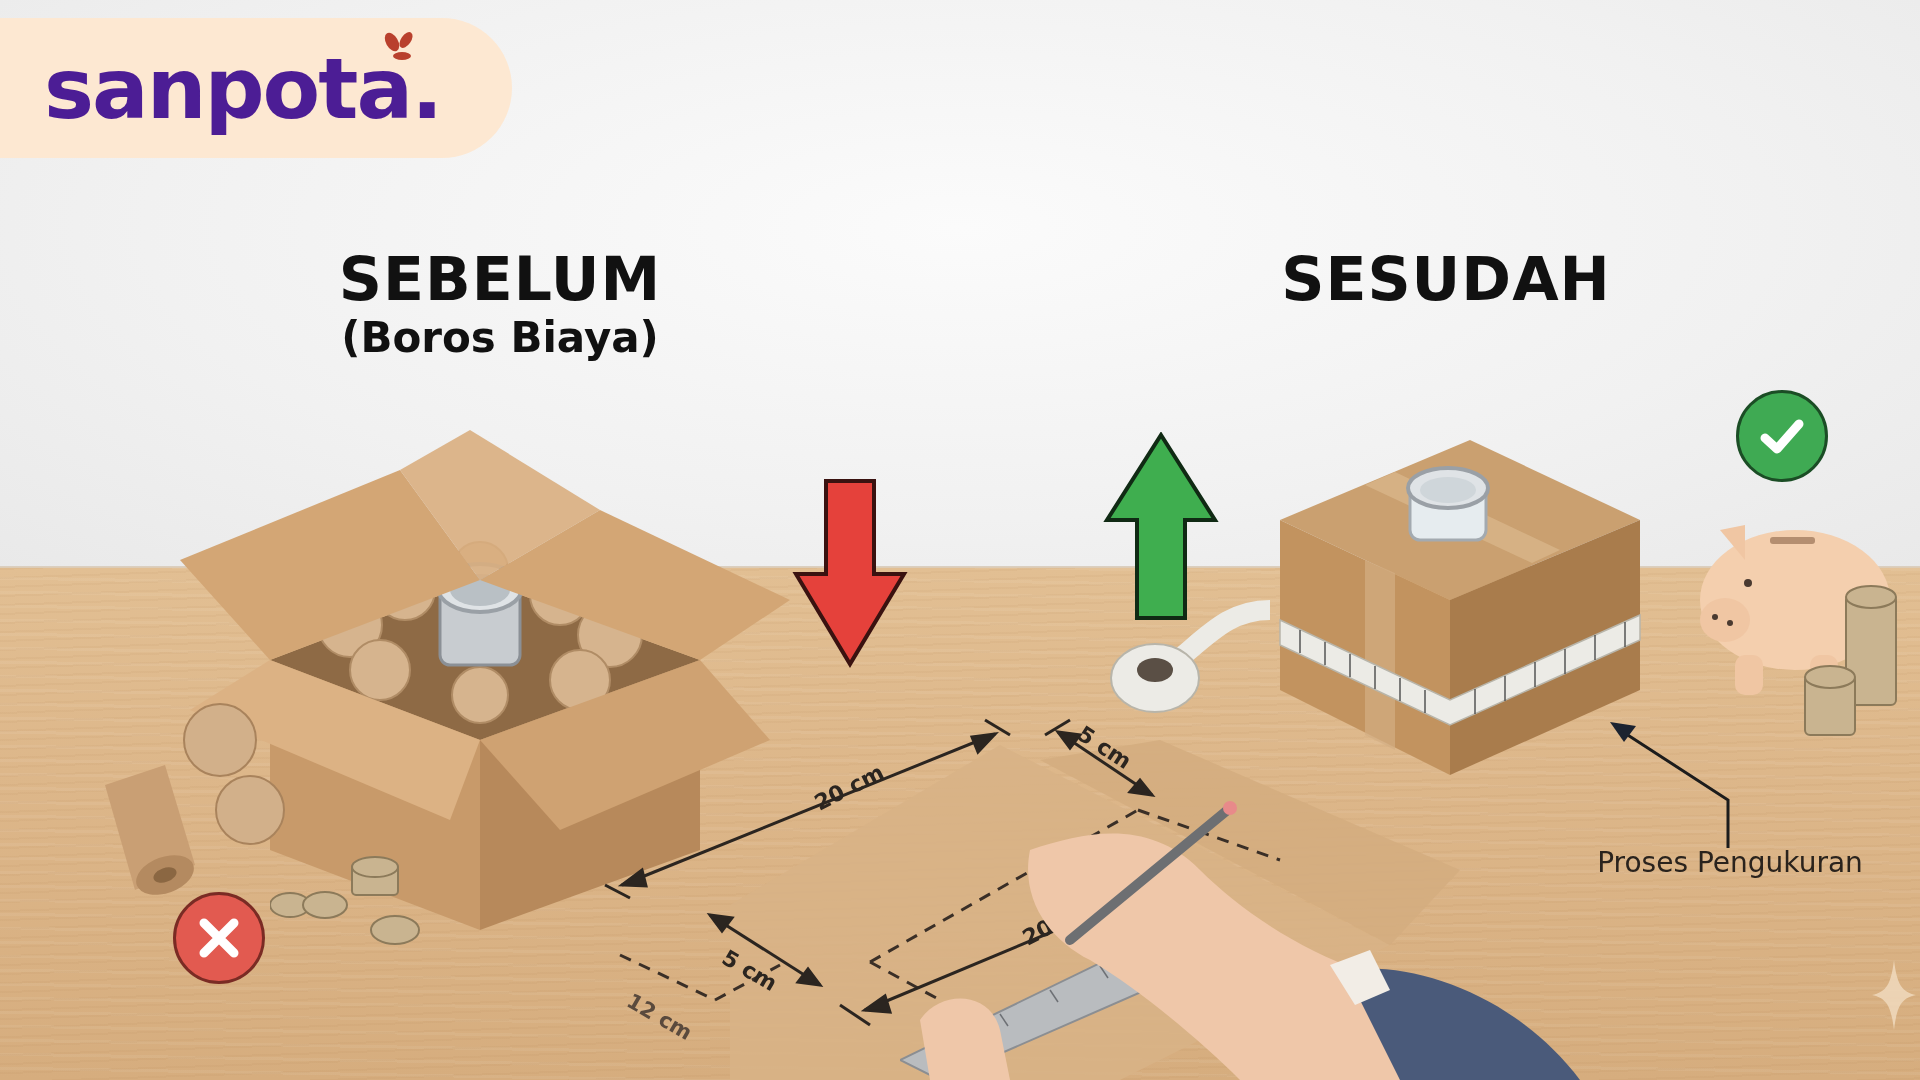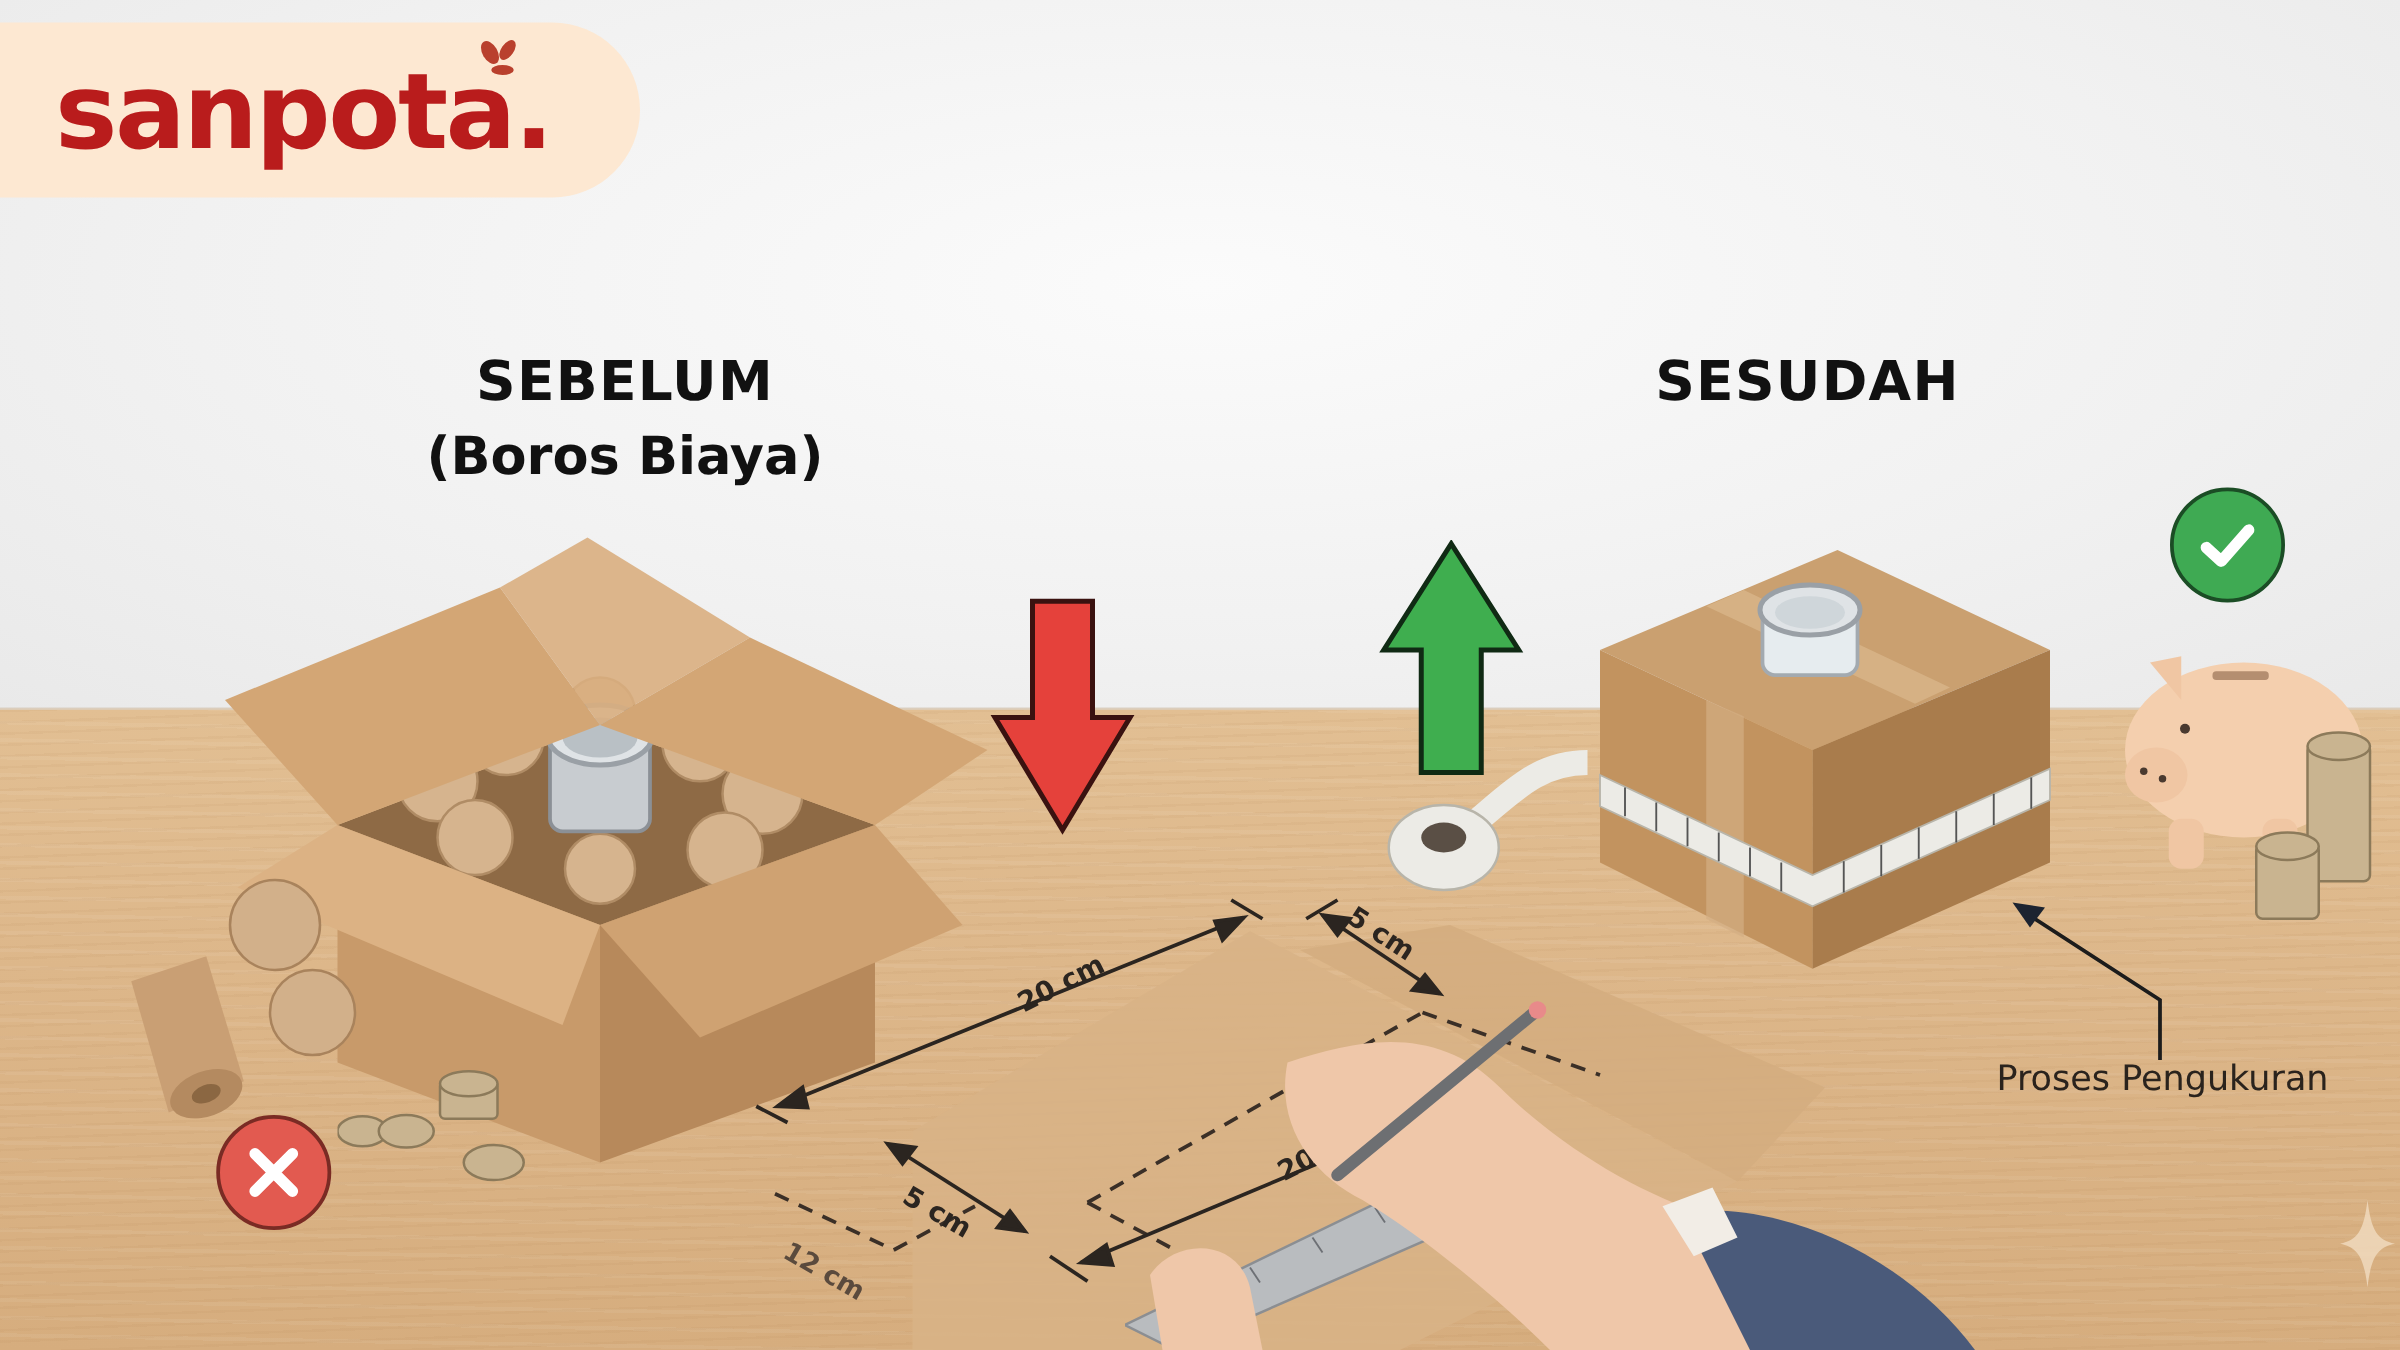--- a/index.html
+++ b/index.html
@@ -26,32 +26,32 @@
   }
 
   
   .logo-pill {
     position: absolute; left: -40px; top: 18px; width: 552px; height: 140px;
     background: #fde8d2; border-radius: 0 70px 70px 0;
   }
   .logo-text {
     position: absolute; left: 44px; top: 40px;
     font-family: "DejaVu Sans", sans-serif; font-weight: bold;
-    font-size: 84px; letter-spacing: -2px; color: #b91c1c;
+    font-size: 84px; letter-spacing: -2px; color: #4c1d95;
   }
   .logo-leaf {
     position: absolute; left: 378px; top: 28px;
   }
 
   
   .heading {
     position: absolute; text-align: center; color: #111;
     font-family: "DejaVu Sans", sans-serif; font-weight: bold;
   }
-  .heading .title { font-size: 44px; letter-spacing: 1px; line-height: 62px; margin-top: 27px; }
+  .heading .title { font-size: 60px; letter-spacing: 1px; line-height: 62px; }
   .heading .subtitle { font-size: 42px; line-height: 56px; }
   .heading-before { left: 300px; top: 248px; width: 400px; }
   .heading-after { left: 1191px; top: 248px; width: 510px; }
 
   
   .arrow { position: absolute; }
 
   
   .status {
     position: absolute; border-radius: 50%;

